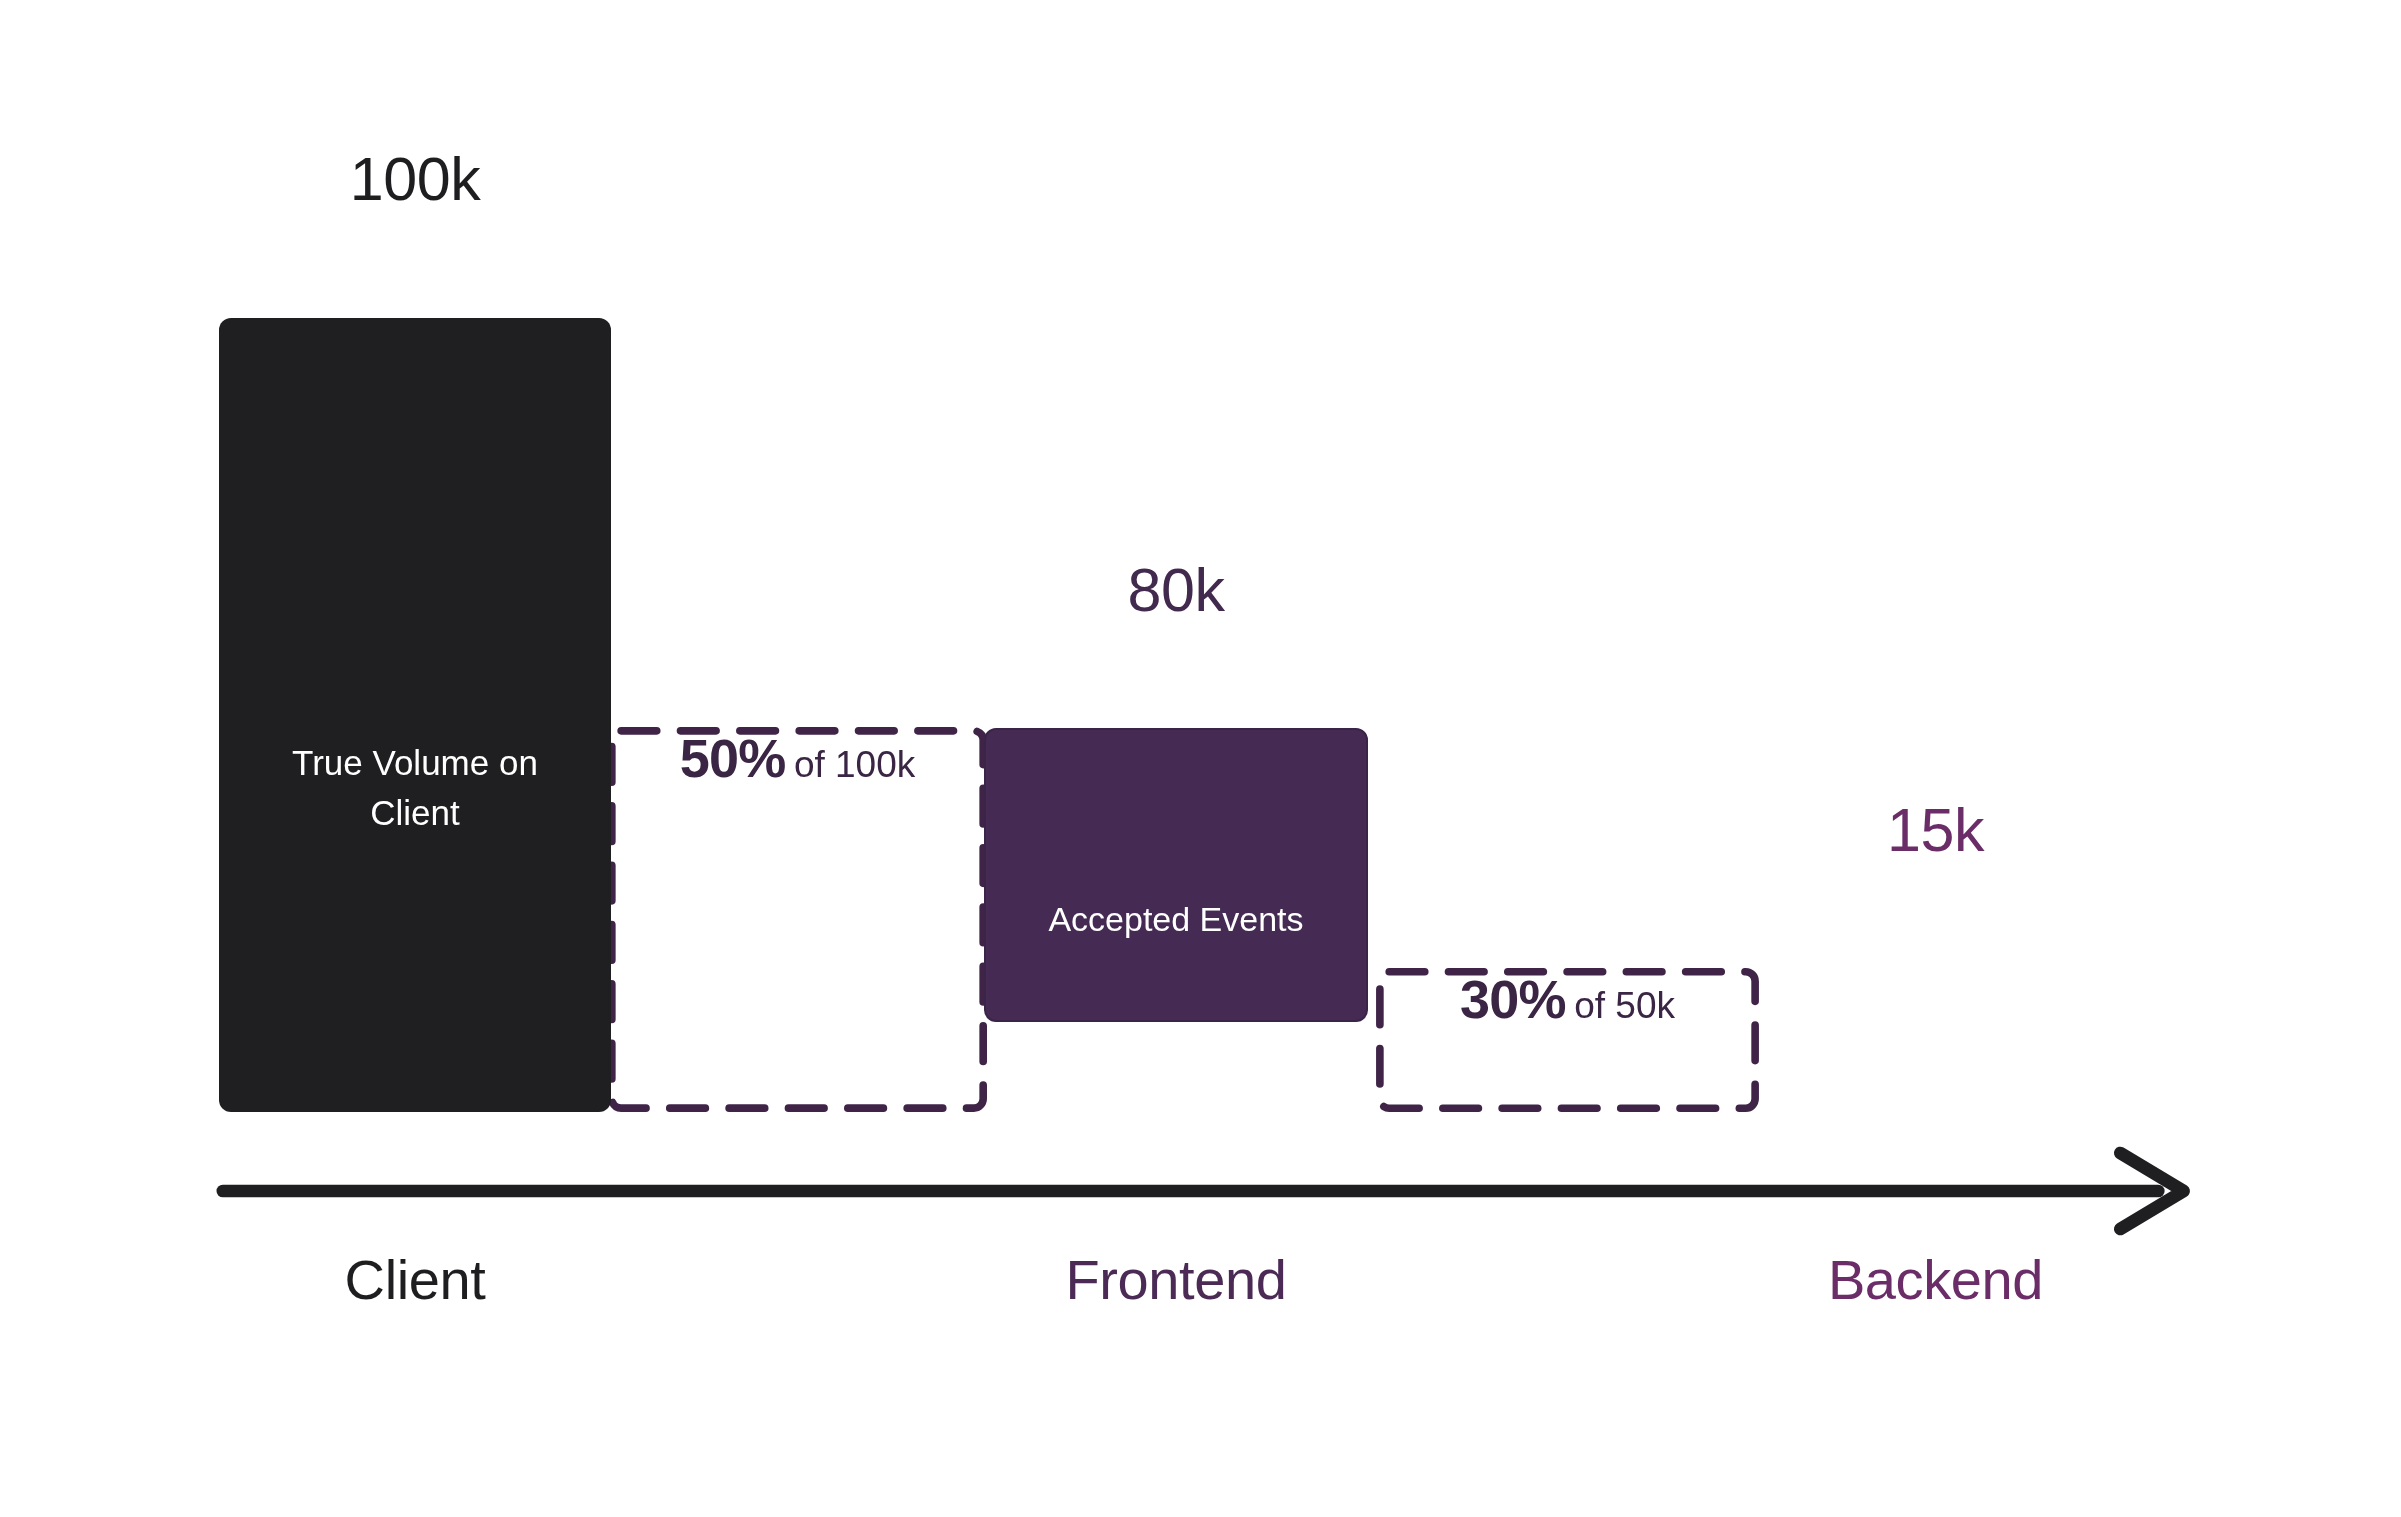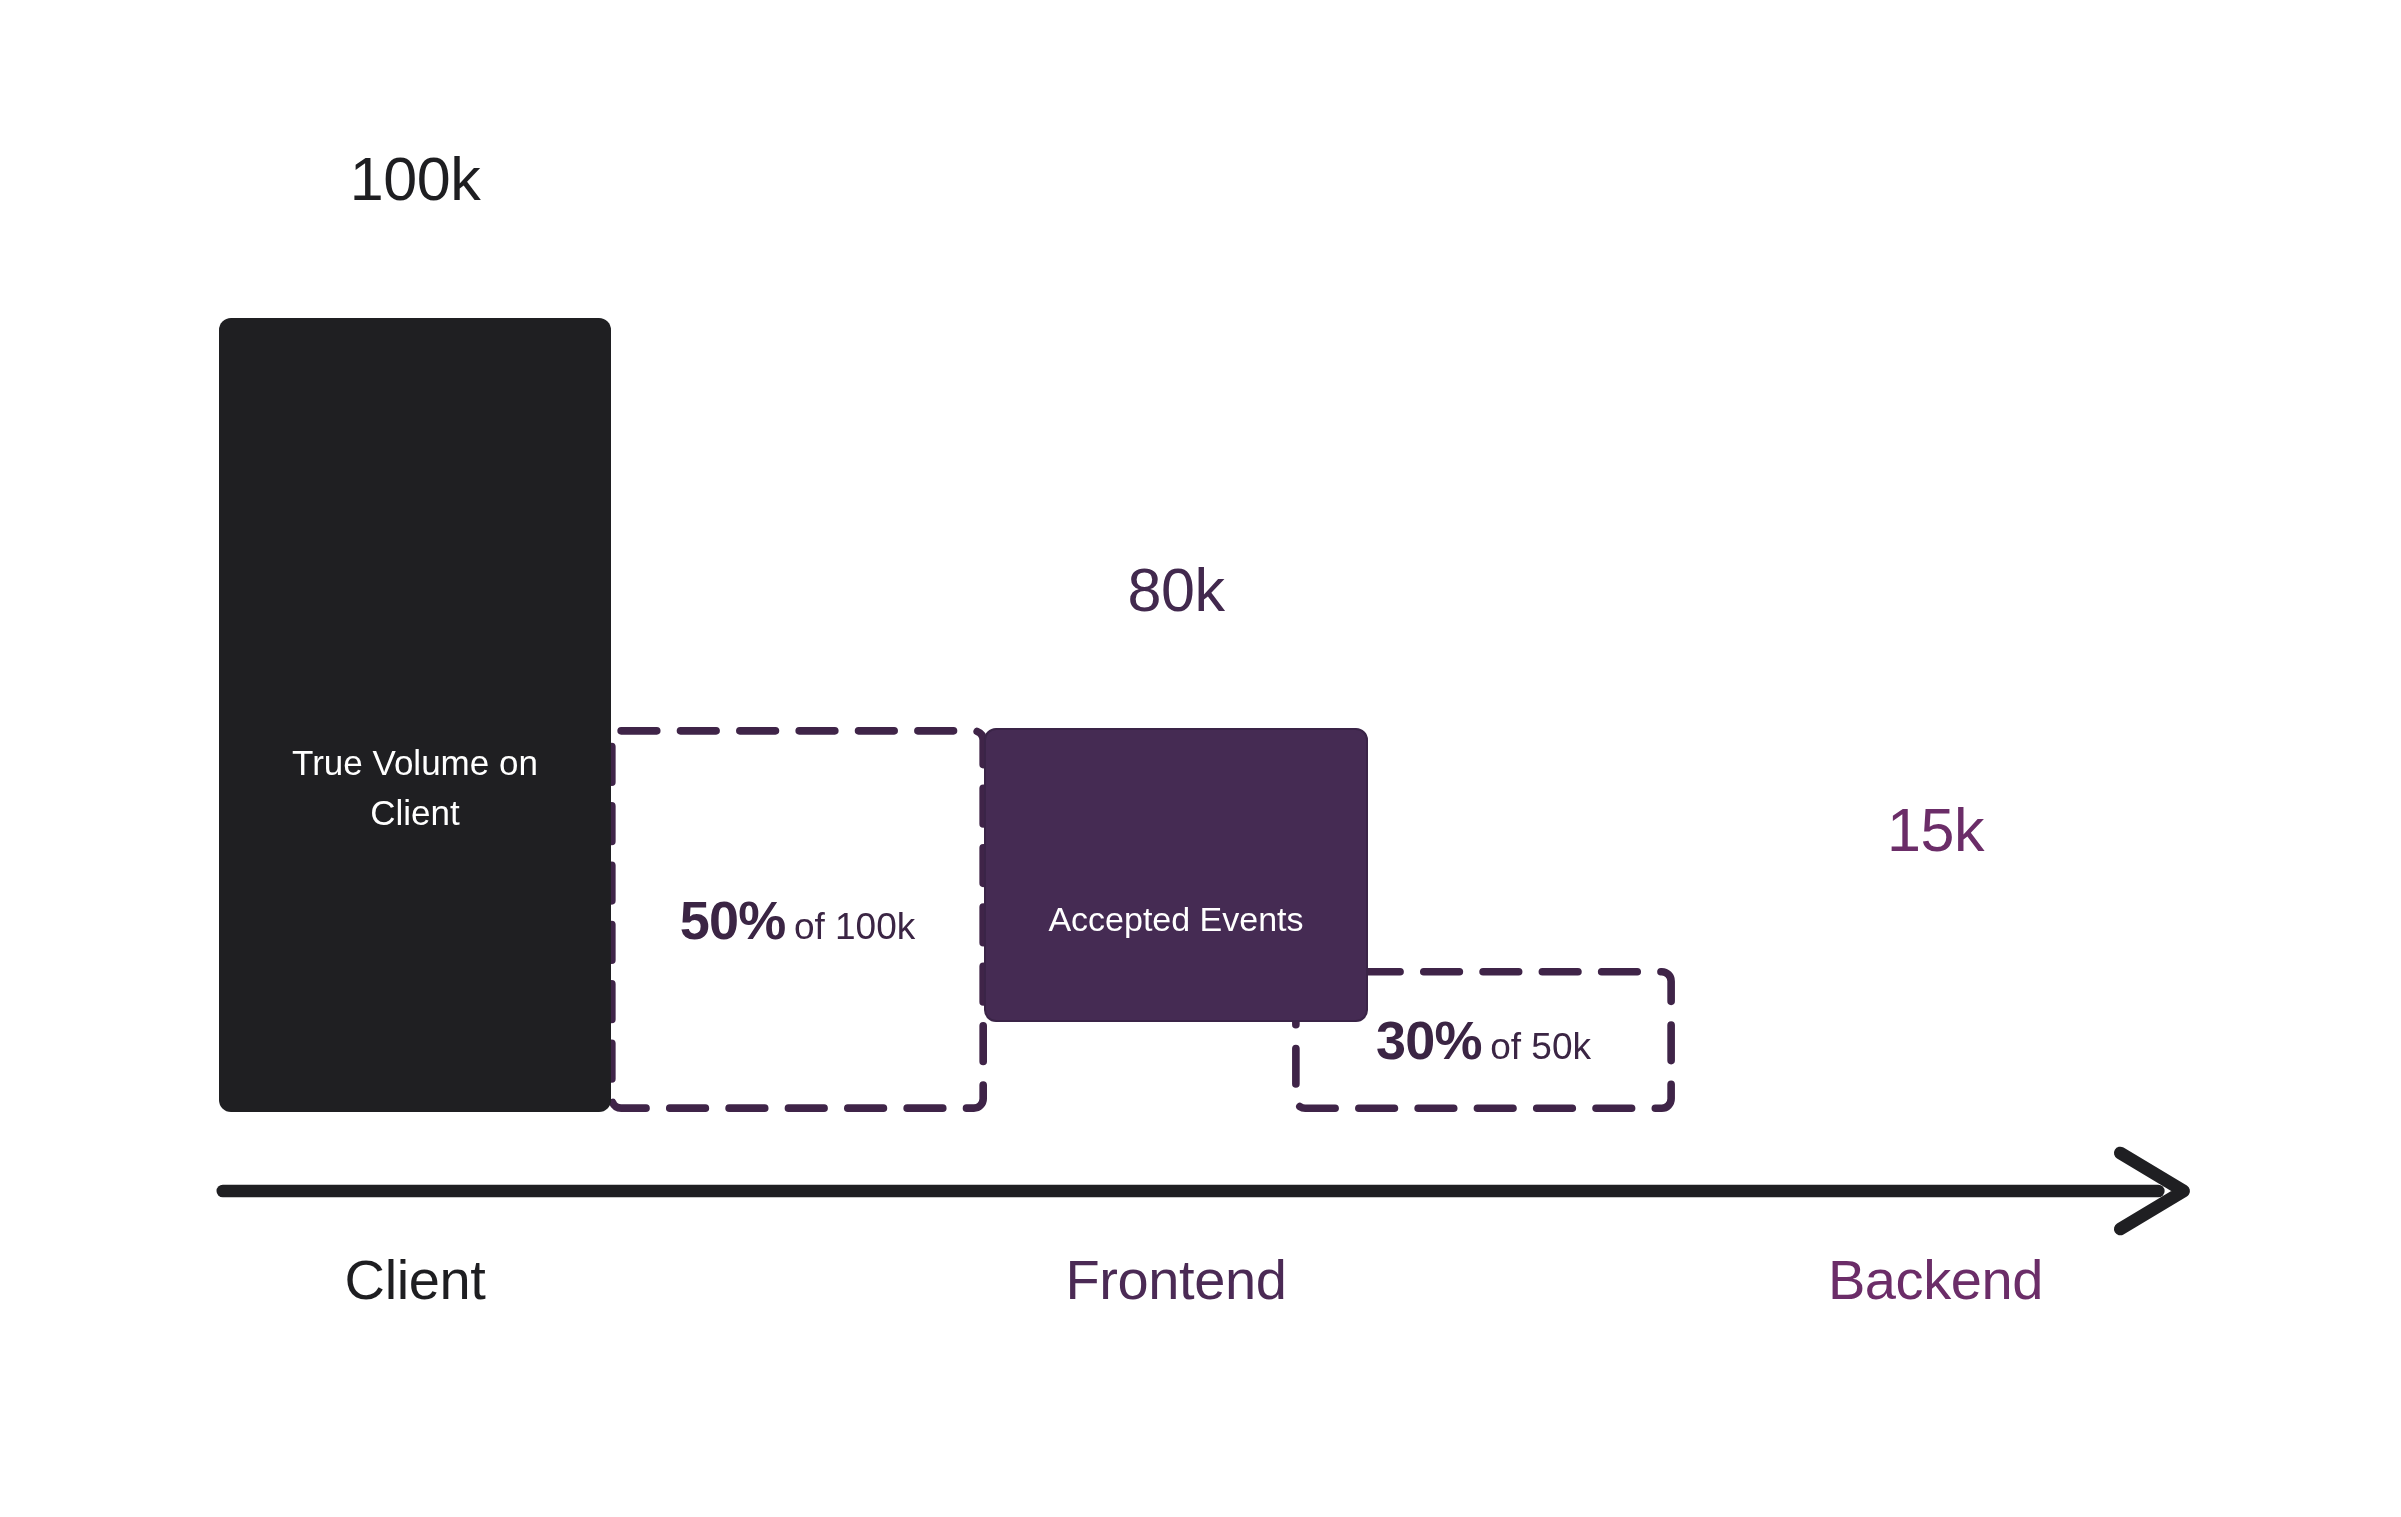--- a/index.html
+++ b/index.html
@@ -86,21 +86,21 @@
     line-height: 1.32;
   }
 
   
   .dashed-box {
     position: absolute;
     box-sizing: border-box;
     background: transparent;
     border-radius: 10.2px;
     display: flex;
-    align-items: center;
+    align-items: flex-start;
     justify-content: center;
   }
   .dashed-svg {
     position: absolute;
     left: 0;
     top: 0;
     overflow: visible;
   }
   .drop-text {
     position: relative;
@@ -119,21 +119,21 @@
     margin-left: 8.5px;
   }
 
   #drop-1 {
     left: 608px;
     top: 727px;
     width: 379px;
     height: 385px;
   }
   #drop-2 {
-    left: 1292px;
+    left: 1376px;
     top: 968px;
     width: 383px;
     height: 144px;
   }
 
   
   #axis {
     position: absolute;
     left: 212px;
     top: 1153px;

